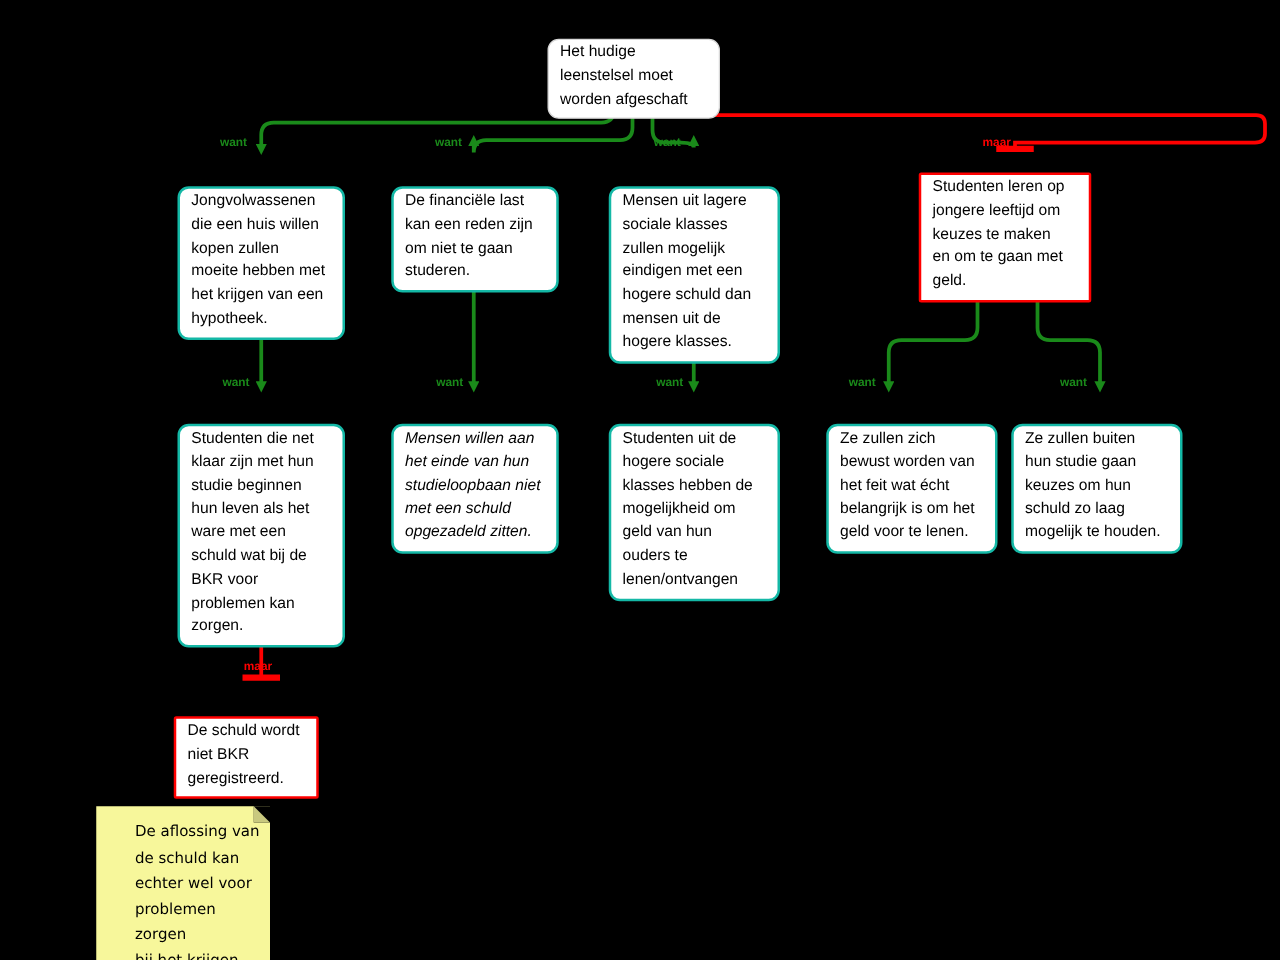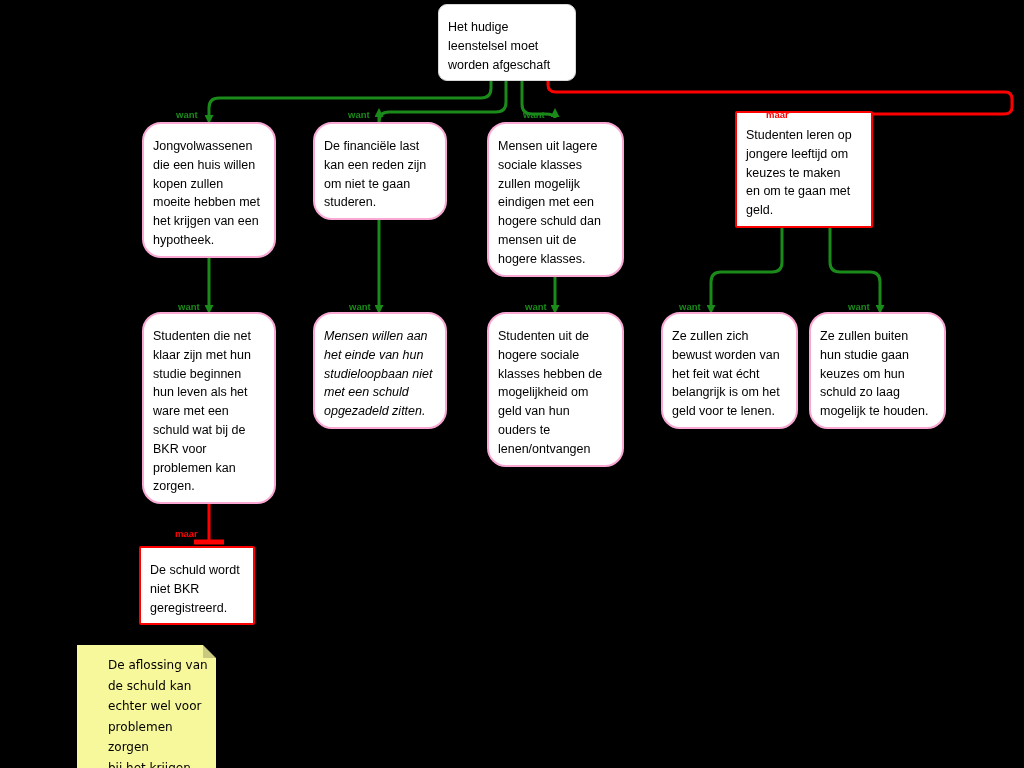--- a/index.html
+++ b/index.html
@@ -23,46 +23,47 @@
     height: 768px;
     pointer-events: none;
   }
   .node {
     position: absolute;
     box-sizing: border-box;
     background: #ffffff;
     color: #000000;
     font-size: 12.5px;
     line-height: 18.8px;
-    padding: 13px 9px 6px 9px;
+    padding: 0 9px 6px 9px;
     white-space: pre-line;
     z-index: 4;
+    margin-top: 27px;
   }
   .node.green {
-    border: 2px solid #f9a8d4;
-    border-radius: 19px;
+    border: 2px solid #14b8a6;
+    border-radius: 9px;
   }
   .node.red {
     border: 2px solid #ff0000;
     border-radius: 2px;
   }
   .node.root {
     border: 1px solid #d8d8d8;
     border-radius: 9px;
   }
   .edge-label {
     position: absolute;
     font-size: 9.5px;
     font-weight: bold;
     line-height: 10px;
     z-index: 5;
     white-space: nowrap;
   }
   .edge-label.want { color: #1a8a1a; text-align: center; }
-  .edge-label.maar { color: #ff0000; }
+  .edge-label.maar { color: #ff0000; margin-left: 20px; }
   .sticky {
     position: absolute;
     box-sizing: border-box;
     background: #f7f79b;
     color: #000000;
     font-family: "DejaVu Sans", sans-serif;
     font-size: 12px;
     line-height: 20.5px;
     padding: 10px 8px 6px 31px;
     white-space: pre-line;

